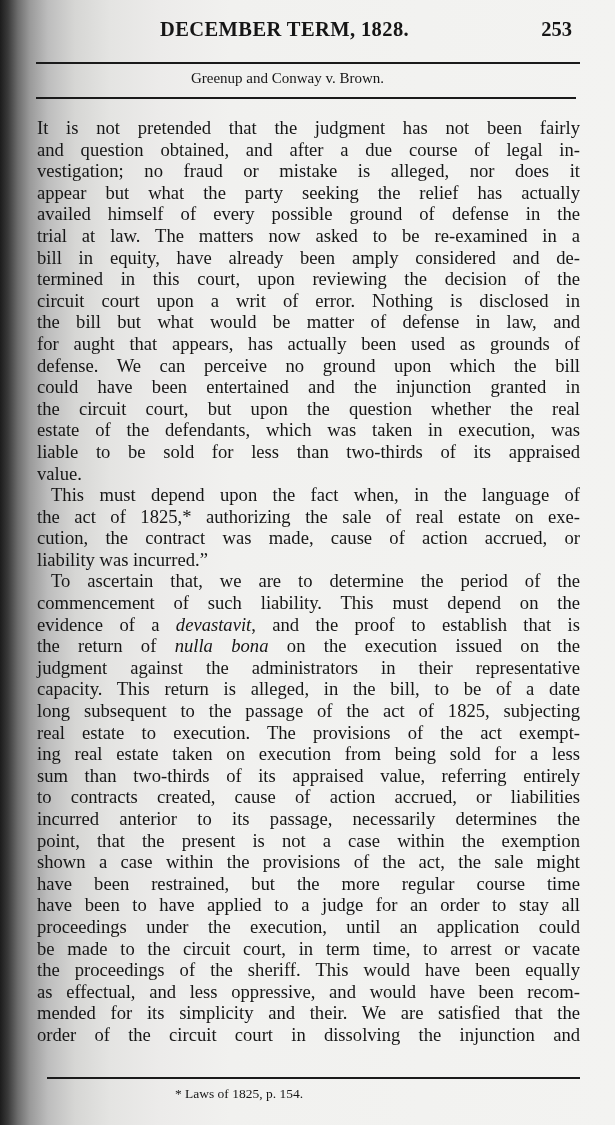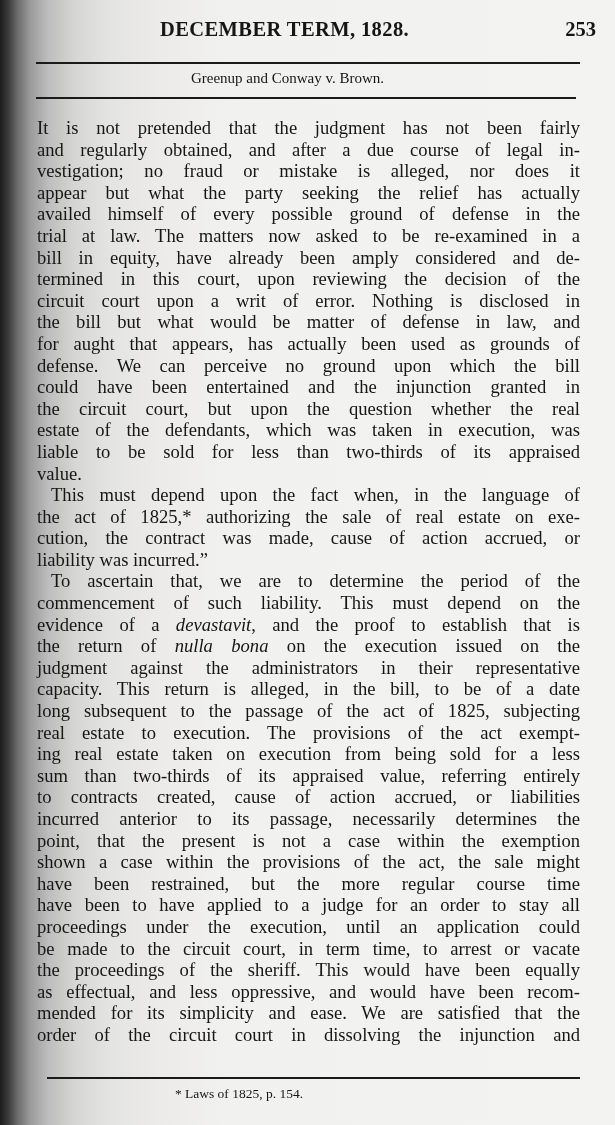--- a/index.html
+++ b/index.html
@@ -31,21 +31,21 @@
   }
   .head-title {
     position: absolute;
     left: 160px; top: 4px;
     font-size: 20.5px;
     letter-spacing: 0.4px;
     white-space: nowrap;
   }
   .page-number {
     position: absolute;
-    right: 19px; top: 4px;
+    right: 43px; top: 4px;
     font-size: 20.5px;
     margin-left: 32px;
   }
   .rule {
     position: absolute;
     height: 2px;
     background: #1a1a1a;
   }
   .rule.top1 { left: 36px; width: 544px; top: 62px; }
   .rule.top2 { left: 36px; width: 540px; top: 97px; }
@@ -97,21 +97,21 @@
   </div>
 
   <div class="rule top1"></div>
   <div class="case-title">
     <span>Greenup and Conway v. Brown.</span>
   </div>
   <div class="rule top2"></div>
 
   <div class="body-text" id="body-text">
       <div class="line">It is not pretended that the judgment has not been fairly</div>
-      <div class="line">and regularly obtained, and after a due course of legal in-</div>
+      <div class="line">and question obtained, and after a due course of legal in-</div>
       <div class="line">vestigation; no fraud or mistake is alleged, nor does it</div>
       <div class="line">appear but what the party seeking the relief has actually</div>
       <div class="line">availed himself of every possible ground of defense in the</div>
       <div class="line">trial at law. The matters now asked to be re-examined in a</div>
       <div class="line">bill in equity, have already been amply considered and de-</div>
       <div class="line">termined in this court, upon reviewing the decision of the</div>
       <div class="line">circuit court upon a writ of error. Nothing is disclosed in</div>
       <div class="line">the bill but what would be matter of defense in law, and</div>
       <div class="line">for aught that appears, has actually been used as grounds of</div>
       <div class="line">defense. We can perceive no ground upon which the bill</div>
@@ -137,21 +137,21 @@
       <div class="line">to contracts created, cause of action accrued, or liabilities</div>
       <div class="line">incurred anterior to its passage, necessarily determines the</div>
       <div class="line">point, that the present is not a case within the exemption</div>
       <div class="line">shown a case within the provisions of the act, the sale might</div>
       <div class="line">have been restrained, but the more regular course time</div>
       <div class="line">have been to have applied to a judge for an order to stay all</div>
       <div class="line">proceedings under the execution, until an application could</div>
       <div class="line">be made to the circuit court, in term time, to arrest or vacate</div>
       <div class="line">the proceedings of the sheriff. This would have been equally</div>
       <div class="line">as effectual, and less oppressive, and would have been recom-</div>
-      <div class="line">mended for its simplicity and ease. We are satisfied that the</div>
+      <div class="line">mended for its simplicity and their. We are satisfied that the</div>
       <div class="line">order of the circuit court in dissolving the injunction and</div>
     </div>
 
   <div class="rule foot"></div>
   <div class="footnote">
     <span>* Laws of 1825, p. 154.</span>
   </div>
 
 </div>
 

